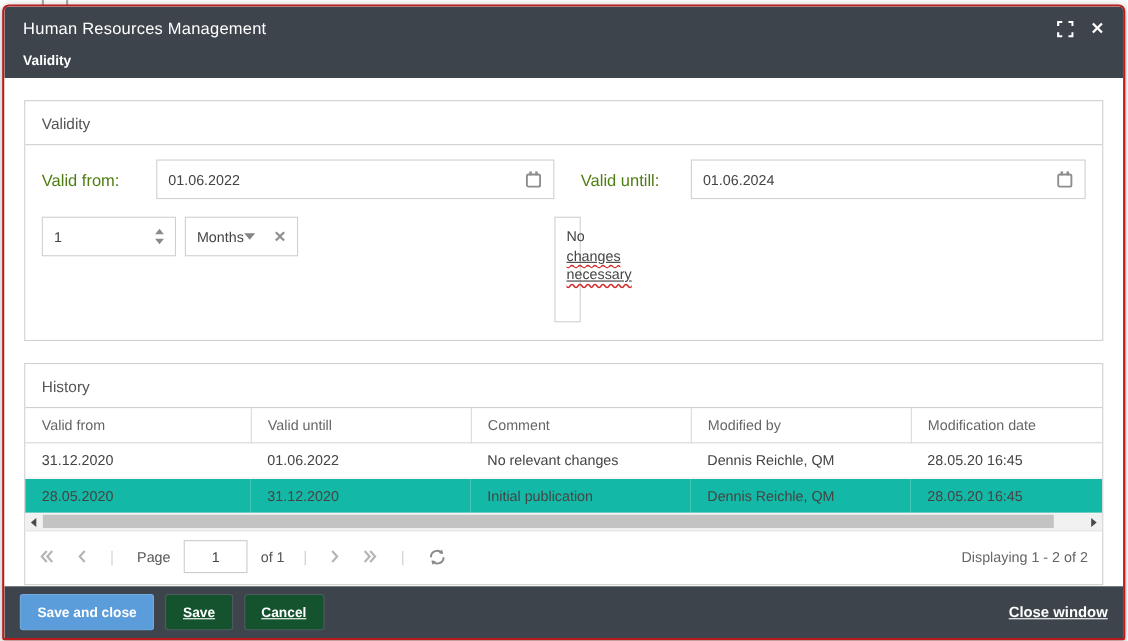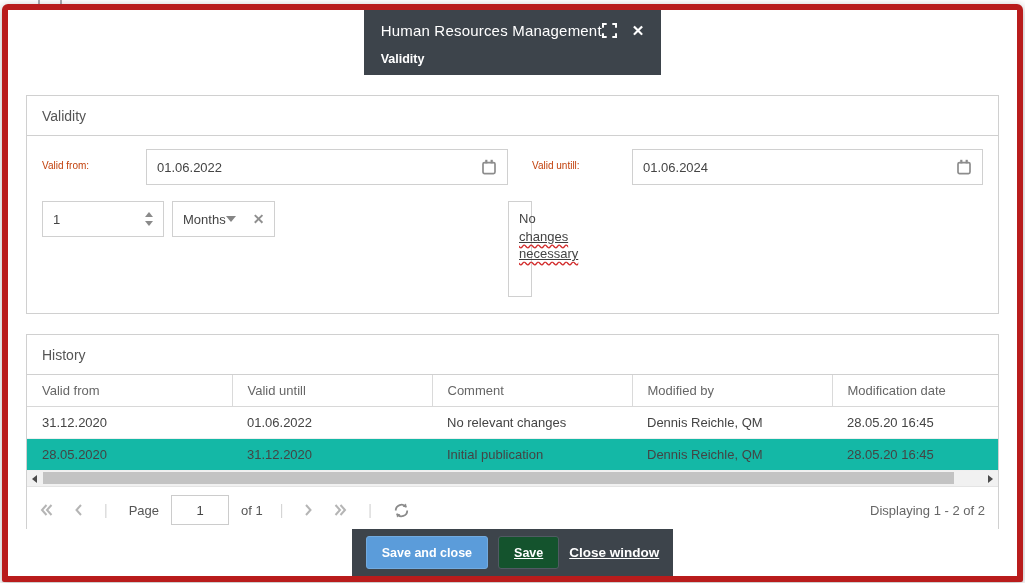--- a/index.html
+++ b/index.html
@@ -3,42 +3,42 @@
 <meta charset="utf-8">
 <style>
   * { box-sizing: border-box; margin: 0; padding: 0; }
   html, body { width: 1025px; height: 583px; overflow: hidden; }
   body { font-family: "Liberation Sans", sans-serif; background: #fff; position: relative; }
 
   .bg-tab { position: absolute; top: 0; left: 38px; width: 24px; height: 5px;
             border-left: 2px solid #a9adb2; border-right: 2px solid #a9adb2; }
 
   .modal { position: absolute; top: 4px; left: 2px; right: 2px; bottom: 1px;
-           border: 6px solid #b91c1c; border-radius: 6px 6px 2px 2px; overflow: hidden;
+           border: 2px solid #b91c1c; border-radius: 6px 6px 2px 2px; overflow: hidden;
            display: flex; flex-direction: column; background: #fff;
-           box-shadow: 0 2px 8px rgba(0,0,0,.3); align-items: center; }
+           box-shadow: 0 2px 8px rgba(0,0,0,.3); }
 
   
   .hdr { background: #3d444b; color: #fff; padding: 12px 17px 9px 17px; flex: 0 0 auto; }
   .hdr-row1 { display: flex; align-items: flex-start; }
   .hdr-title { flex: 1; font-size: 15px; letter-spacing: .2px; }
   .hdr-tools { display: flex; align-items: center; gap: 15px; padding-top: 1px; }
   .tool { cursor: pointer; display: flex; align-items: center; }
   .close-x { font-size: 15px; font-weight: bold; line-height: 1; }
   .hdr-sub { font-size: 12.5px; font-weight: bold; margin-top: 13px; }
 
   
   .bdy { flex: 1; background: #fff; padding: 20px 18px; overflow: hidden; }
 
   .panel { border: 1px solid #d0d0d0; background: #fff; }
   .panel-hd { padding: 12px 15px 11px; font-size: 14px; color: #555; border-bottom: 1px solid #d0d0d0; }
 
   .validity-bd { padding: 13px 15px 16px; }
   .form-grid { display: grid; grid-template-columns: 104px 362px 24px 100px 1fr; row-gap: 16px; }
-  .flabel { font-size: 10px; color: #c2410c; padding-top: 10px; line-height: 1.35; padding-right: 6px; }
+  .flabel { font-size: 15px; color: #4d7c0f; padding-top: 10px; line-height: 1.35; padding-right: 6px; }
 
   .field { height: 36px; border: 1px solid #d0d0d0; background: #fff; display: flex;
            align-items: center; padding: 0 10px; font-size: 13px; color: #444; }
   .field input { border: none; outline: none; flex: 1; font: inherit; color: inherit;
                  background: transparent; min-width: 0; padding: 0; }
   .cal { flex: 0 0 auto; margin-left: 6px; cursor: pointer; display: flex; }
 
   .reminder-wrap { display: flex; gap: 8px; }
   .num-field { width: 122px; }
   .spinner { display: flex; flex-direction: column; gap: 4px; margin-left: auto; cursor: pointer; }
@@ -246,16 +246,17 @@
           </svg>
         </span>
         <span class="displaying">Displaying 1 - 2 of 2</span>
       </div>
     </div>
   </div>
 
   <div class="ftr">
     <div class="btn btn-primary">Save and close</div>
     <div class="btn btn-dark">Save</div>
+    <div class="btn btn-dark">Cancel</div>
     <span class="close-window">Close window</span>
   </div>
 
 </div>
 
 </body></html>

